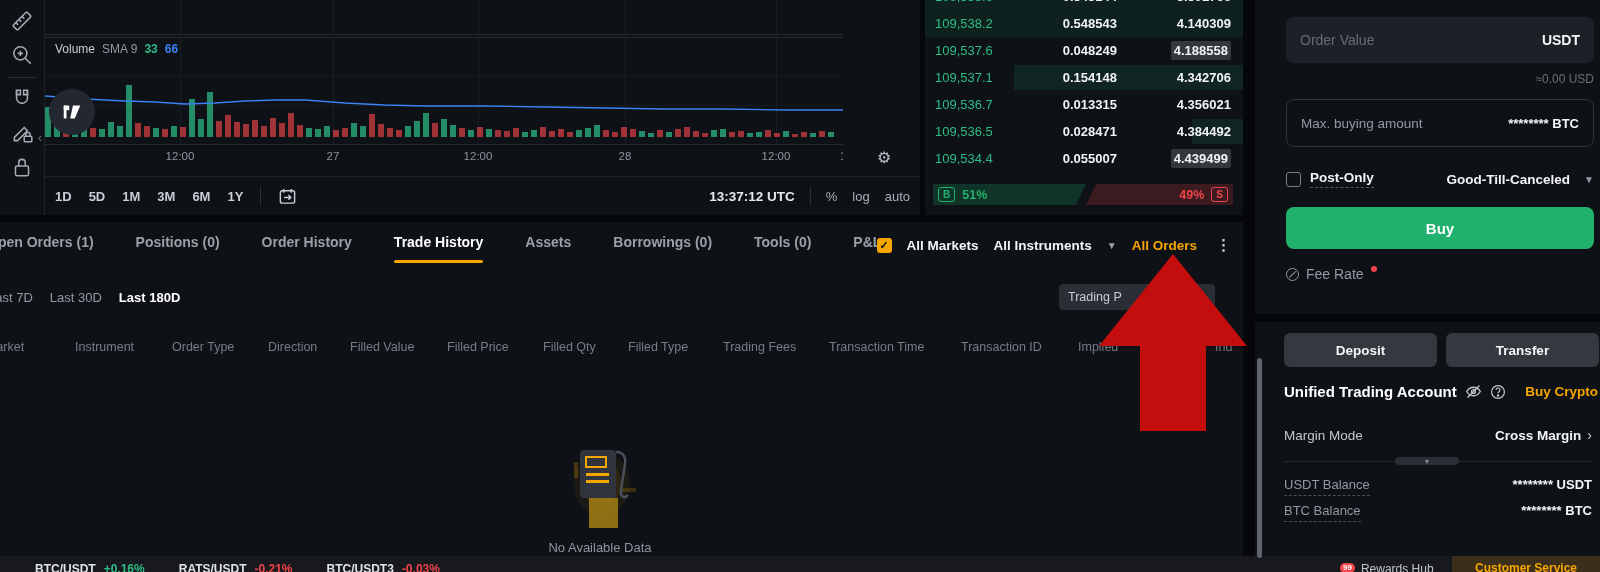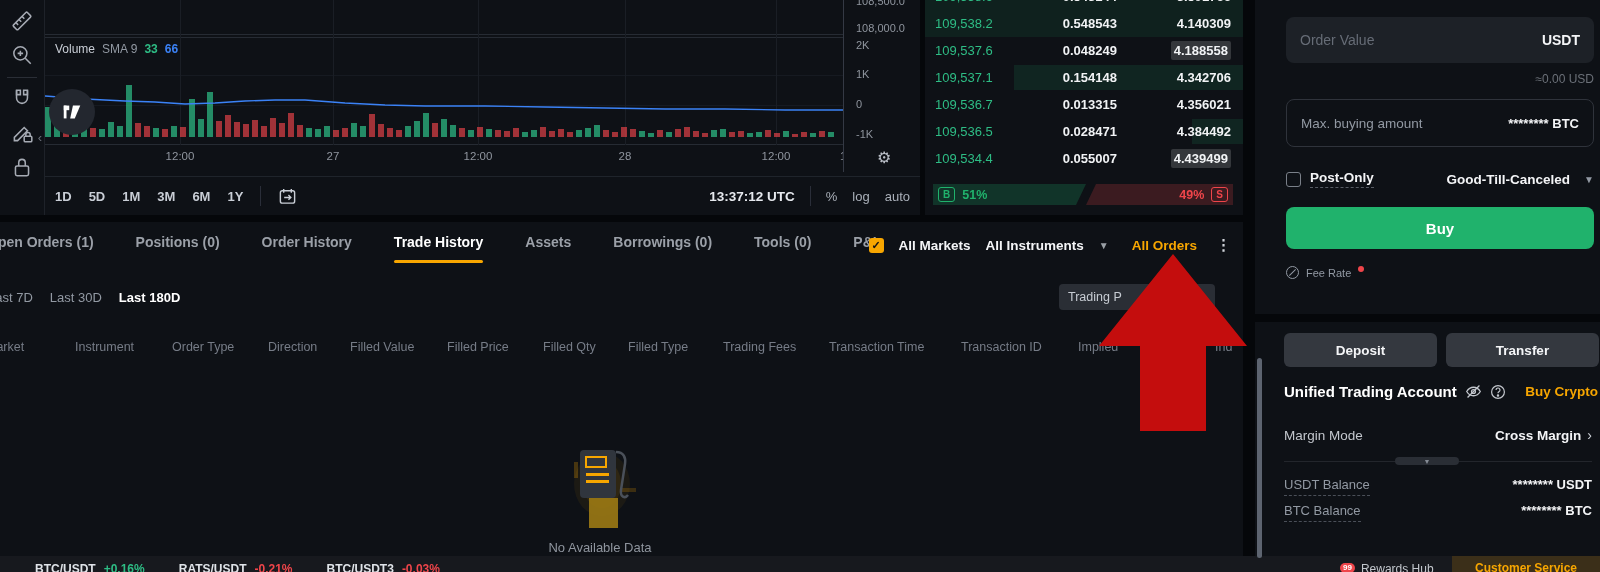--- a/index.html
+++ b/index.html
@@ -65,21 +65,21 @@
   #tabs-row { position:absolute; left:0; top:12px; display:flex; gap:42px; margin-left:-13px; white-space:nowrap; }
   .tab { font-size:14px; font-weight:600; color:#9ba0a8; position:relative; }
   .tab.active { color:#ffffff; font-weight:700; }
   .tab.active::after { content:''; position:absolute; left:0; right:0; bottom:-13px; height:3px;
     background:#f7a600; border-radius:2px; }
   #tabs-right { position:absolute; right:12px; top:14px; display:flex; gap:15px; align-items:center; }
   .cbx { width:15px; height:15px; border-radius:3px; background:#f7a600; color:#141414; font-size:11px;
     font-weight:700; display:flex; align-items:center; justify-content:center; }
   #tabs-right .lbl { font-size:13.5px; font-weight:700; color:#f4f5f7; }
   #tabs-right .caret { color:#9aa0a6; font-size:10px; }
-  #all-orders { color:#f7a600; font-size:13.5px; font-weight:700; margin-left:8px; }
+  #all-orders { color:#f7a600; font-size:13.5px; font-weight:700; }
   #kebab { color:#cfd3d9; font-size:15px; font-weight:700; margin-left:4px; }
   #filters-row { position:absolute; left:0; top:68px; display:flex; gap:17px; margin-left:-12px; white-space:nowrap; }
   .filter { font-size:13px; color:#9299a3; }
   .filter.active { color:#ffffff; font-weight:700; }
   #trading-pref-btn { position:absolute; right:28px; top:62px; width:156px; height:26px; background:#2a2e35;
     border-radius:4px; display:flex; align-items:center; padding:0 9px; gap:8px; }
   #trading-pref-btn .tp-label { font-size:12.5px; color:#c7ccd3; flex:1; }
   #trading-pref-btn .tp-ext { color:#b9bec7; font-size:12px; }
   #headers-row { position:absolute; left:0; top:118px; display:flex; margin-left:-14px; white-space:nowrap; }
   .th { font-size:12.5px; color:#767c87; overflow:hidden; }
@@ -104,21 +104,21 @@
   #post-row { position:absolute; left:31px; top:170px; width:308px; display:flex; align-items:center; gap:9px; }
   #post-cbx { width:15px; height:15px; border:1.5px solid #7a8089; border-radius:3px; }
   #post-label { font-size:13.5px; font-weight:700; color:#f4f5f7; border-bottom:1px dashed #565b63; padding-bottom:2px; }
   #tif { margin-left:auto; font-size:13.5px; font-weight:700; color:#f4f5f7; }
   #tif-caret { color:#9299a3; font-size:10px; margin-left:5px; }
   #buy-btn { top:207px; height:42px; background:#20b26c; display:flex; align-items:center; justify-content:center;
     font-size:15px; font-weight:700; color:#ffffff; }
   #fee-row { position:absolute; left:31px; top:266px; display:flex; align-items:center; gap:7px; }
   #fee-ic { width:13px; height:13px; border:1px solid #9299a3; border-radius:50%; position:relative; }
   #fee-ic::after { content:''; position:absolute; left:1px; top:5px; width:9px; height:1px; background:#9299a3; transform:rotate(-45deg); }
-  #fee-label { font-size:11px; color:#9299a3; }
+  #fee-label { font-size:14px; color:#9299a3; }
   #fee-dot { width:6px; height:6px; border-radius:50%; background:#ef454a; align-self:flex-start; }
   #rp-div { position:absolute; left:0; top:314px; width:345px; height:8px; background:#05070a; }
   .gr-btn { position:absolute; top:333px; height:34px; width:153px; background:#34383f; border-radius:6px;
     display:flex; align-items:center; justify-content:center; font-size:13.5px; font-weight:700; color:#f4f5f7; }
   #deposit-btn { left:29px; } #transfer-btn { left:191px; }
   #uta-row { position:absolute; left:29px; right:2px; top:383px; display:flex; align-items:center; gap:8px; }
   #uta-title { font-size:15px; font-weight:700; color:#ffffff; }
   .uta-ic { color:#c3c7cd; }
   #buy-crypto { margin-left:auto; font-size:13.5px; font-weight:700; color:#f7a600; }
   #margin-row { position:absolute; left:29px; right:8px; top:427px; display:flex; align-items:center; }
@@ -302,28 +302,20 @@
     </svg>
   </div>
   <div id="xaxis">
       <span style="left: 135px;">12:00</span>
       <span style="left: 288px;">27</span>
       <span style="left: 433px;">12:00</span>
       <span style="left: 580px;">28</span>
       <span style="left: 731px;">12:00</span>
       <span style="left: 803px;">18:</span>
     </div>
-  <div id="yaxis">
-      <span style="top: -5px;">108,500.0</span>
-      <span style="top: 22px;">108,000.0</span>
-      <span style="top: 39px;">2K</span>
-      <span style="top: 68px;">1K</span>
-      <span style="top: 98px;">0</span>
-      <span style="top: 128px;">-1K</span>
-    </div>
   <span id="pane-gear">⚙</span>
   <div id="chart-toolbar">
     <div id="tf-row">
         <span class="tf">1D</span>
         <span class="tf">5D</span>
         <span class="tf">1M</span>
         <span class="tf">3M</span>
         <span class="tf">6M</span>
         <span class="tf">1Y</span>
         <span class="vdiv"></span>

